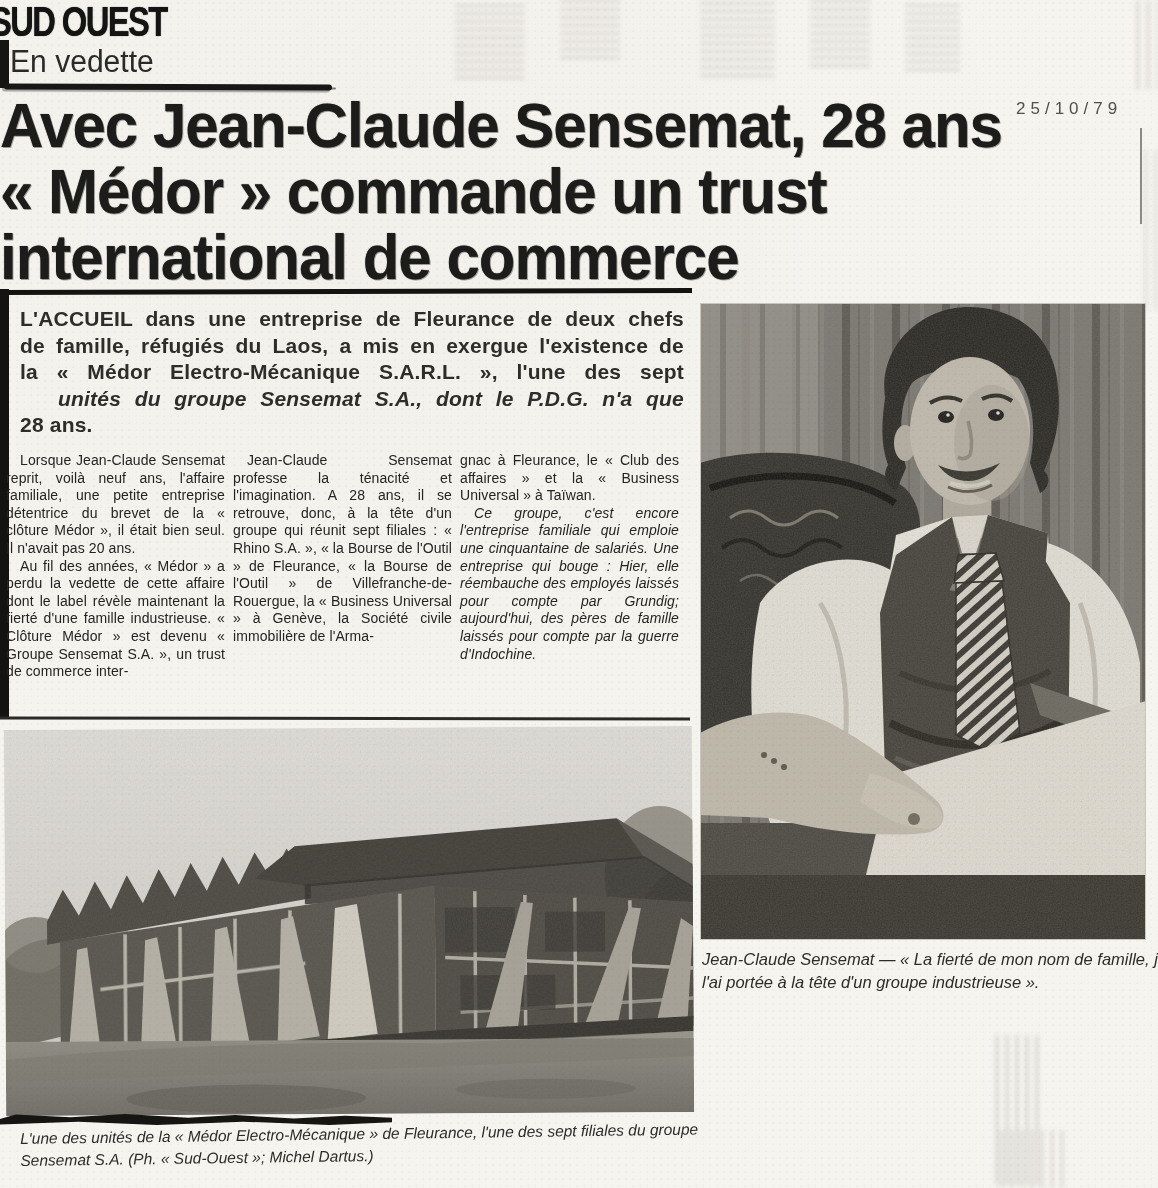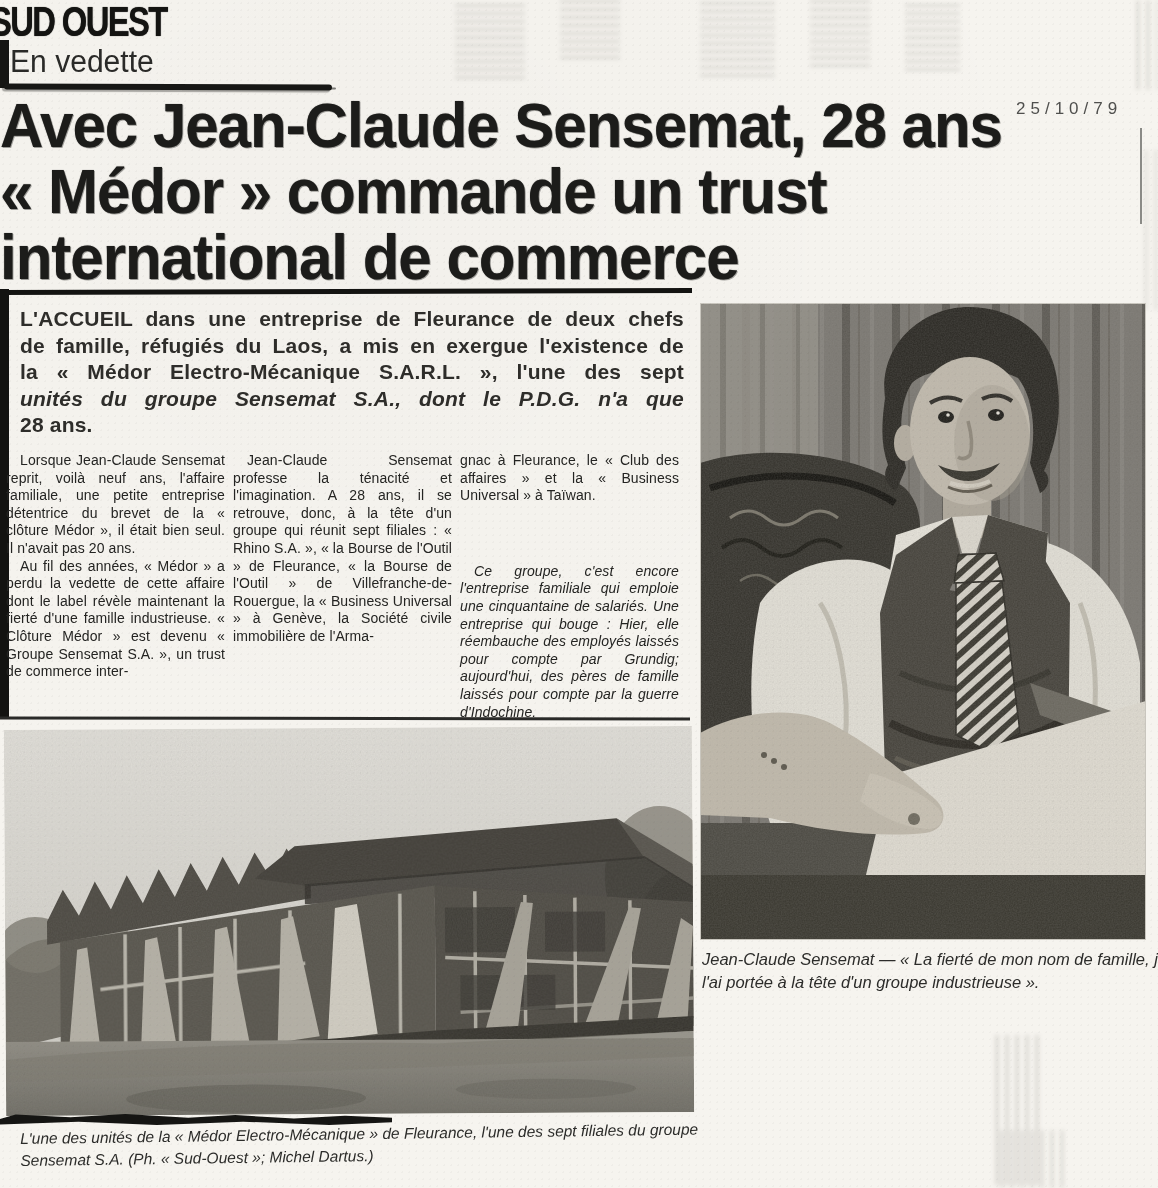--- a/index.html
+++ b/index.html
@@ -81,32 +81,32 @@
   }
 
   
   .lead{
     position:absolute;left:20px;top:306px;width:664px;
     font-size:21px;line-height:26.5px;font-weight:700;color:#2e2d2a;
     letter-spacing:.2px;
   }
   .lead .ln{display:block;text-align:justify;text-align-last:justify;white-space:normal;}
   .lead .ln.last{text-align-last:left;}
-  .lead .ln.it{font-style:italic;}
+  .lead .ln.it{font-style:italic;margin-left:38px;}
 
   
   .cols{
     position:absolute;left:6px;top:452px;width:684px;height:266px;
     display:flex;gap:8px;
   }
   .col{width:219px;font-size:14px;line-height:17.6px;color:#242422;
        text-align:justify;letter-spacing:.1px;}
   .col p{margin:0;text-indent:14px;}
   .col p.noindent{text-indent:0;}
-  .col p.gap{margin-top:58px;}
+  .col p.gap{}
 
   
   .caption{
     font-style:italic;color:#2c2c2a;white-space:nowrap;
   }
   .portrait-caption{
     position:absolute;left:702px;top:948px;width:456px;overflow:hidden;
     font-size:16.5px;line-height:23px;
   }
   .building-caption{

